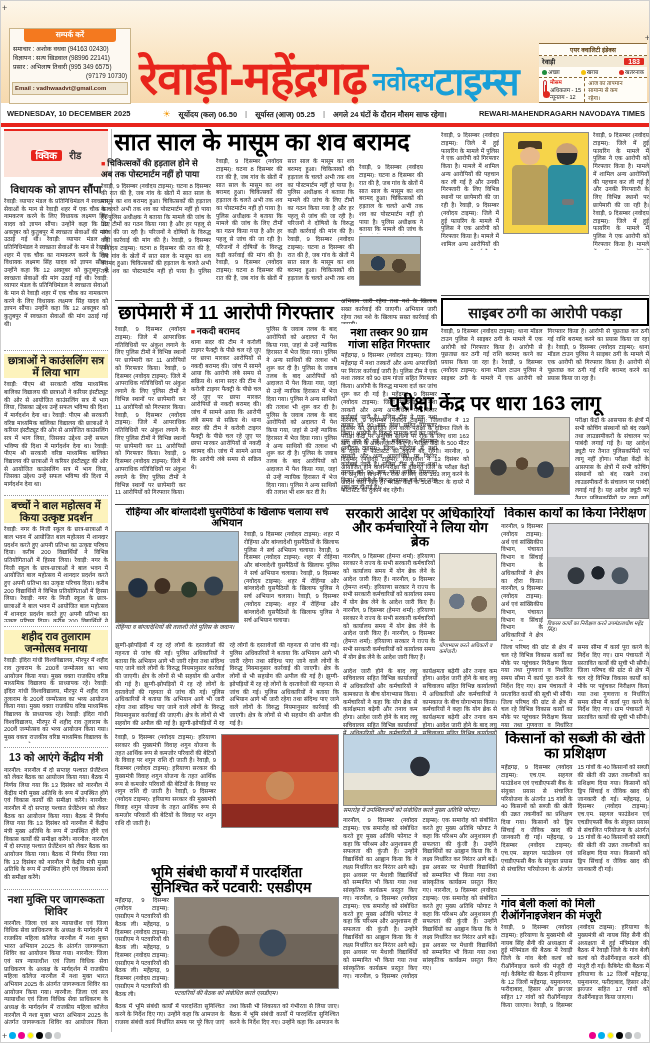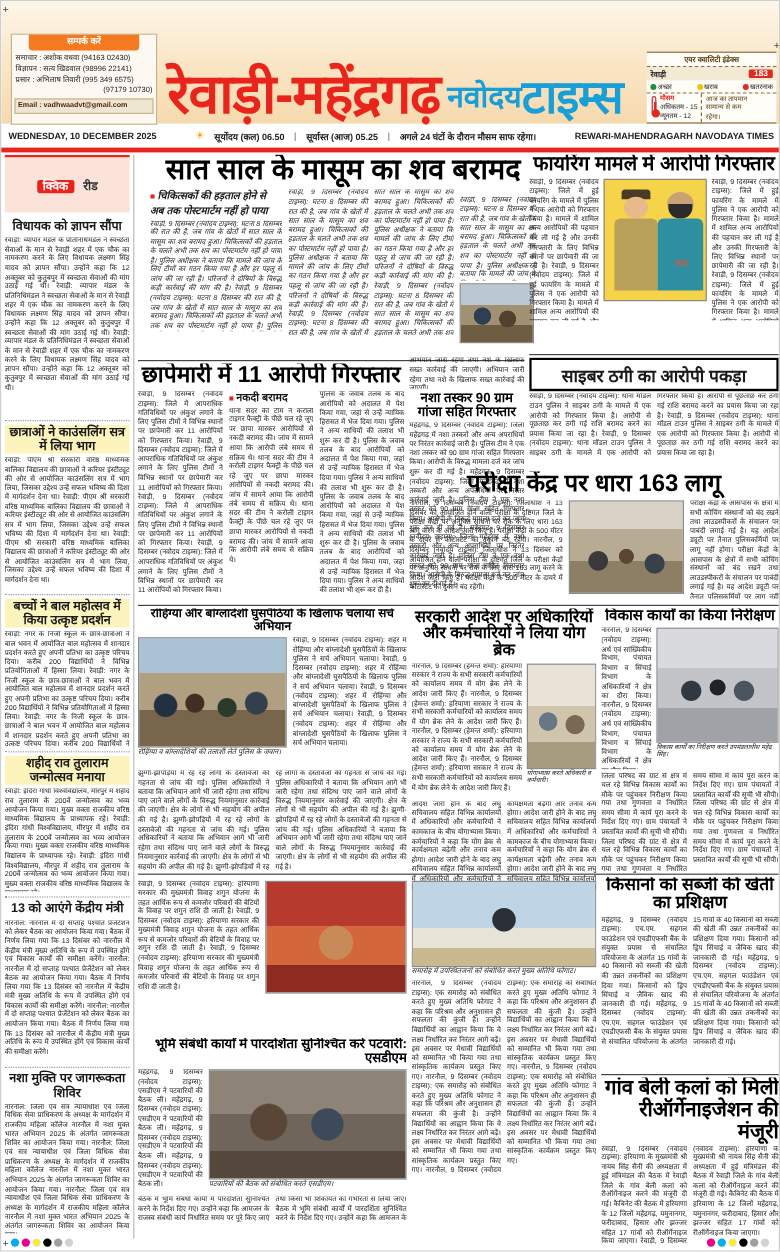--- a/index.html
+++ b/index.html
@@ -202,38 +202,37 @@
     <div class="sb-item">
       <div class="sb-h">13 को आएंगे केंद्रीय मंत्री</div>
       <div class="sb-b h120">नारनौल: नारनौल में दो सप्ताह पश्चात प्रेजेंटेशन को लेकर बैठक का आयोजन किया गया। बैठक में निर्णय लिया गया कि 13 दिसंबर को नारनौल में केंद्रीय मंत्री मुख्य अतिथि के रूप में उपस्थित होंगे एवं विकास कार्यों की समीक्षा करेंगे। नारनौल: नारनौल में दो सप्ताह पश्चात प्रेजेंटेशन को लेकर बैठक का आयोजन किया गया। बैठक में निर्णय लिया गया कि 13 दिसंबर को नारनौल में केंद्रीय मंत्री मुख्य अतिथि के रूप में उपस्थित होंगे एवं विकास कार्यों की समीक्षा करेंगे। नारनौल: नारनौल में दो सप्ताह पश्चात प्रेजेंटेशन को लेकर बैठक का आयोजन किया गया। बैठक में निर्णय लिया गया कि 13 दिसंबर को नारनौल में केंद्रीय मंत्री मुख्य अतिथि के रूप में उपस्थित होंगे एवं विकास कार्यों की समीक्षा करेंगे।</div>
     </div>
     <div class="sb-item" style="border-bottom:none;">
       <div class="sb-h">नशा मुक्ति पर जागरूकता शिविर</div>
       <div class="sb-b h110">नारनौल: जिला एवं सत्र न्यायाधीश एवं जिला विधिक सेवा प्राधिकरण के अध्यक्ष के मार्गदर्शन में राजकीय महिला कॉलेज नारनौल में नशा मुक्त भारत अभियान 2025 के अंतर्गत जागरूकता शिविर का आयोजन किया गया। नारनौल: जिला एवं सत्र न्यायाधीश एवं जिला विधिक सेवा प्राधिकरण के अध्यक्ष के मार्गदर्शन में राजकीय महिला कॉलेज नारनौल में नशा मुक्त भारत अभियान 2025 के अंतर्गत जागरूकता शिविर का आयोजन किया गया। नारनौल: जिला एवं सत्र न्यायाधीश एवं जिला विधिक सेवा प्राधिकरण के अध्यक्ष के मार्गदर्शन में राजकीय महिला कॉलेज नारनौल में नशा मुक्त भारत अभियान 2025 के अंतर्गत जागरूकता शिविर का आयोजन किया गया।</div>
     </div>
   </div>
 
-  <div class="art" style="left:124px;top:128px;width:322px;height:170px;">
+  <div class="art" style="left:100px;top:128px;width:322px;height:170px;">
     <div class="hl1" style="font-size:24px;text-align:center;">सात साल के मासूम का शव बरामद</div>
-    <div style="display:flex;gap:5px;margin-top:4px;height:128px;font-style:italic;">
+    <div style="display:flex;gap:5px;margin-top:4px;height:128px;">
       <div style="width:110px;flex:none;">
         <div class="subhead">चिकित्सकों की हड़ताल होने से अब तक पोस्टमार्टम नहीं हो पाया</div>
         <div class="body" style="height:92px;margin-top:3px;">रेवाड़ी, 9 दिसम्बर (नवोदय टाइम्स): घटना 8 दिसम्बर की रात की है, जब गांव के खेतों में सात साल के मासूम का शव बरामद हुआ। चिकित्सकों की हड़ताल के चलते अभी तक शव का पोस्टमार्टम नहीं हो पाया है। पुलिस अधीक्षक ने बताया कि मामले की जांच के लिए टीमों का गठन किया गया है और हर पहलू से जांच की जा रही है। परिजनों ने दोषियों के विरुद्ध कड़ी कार्रवाई की मांग की है। रेवाड़ी, 9 दिसम्बर (नवोदय टाइम्स): घटना 8 दिसम्बर की रात की है, जब गांव के खेतों में सात साल के मासूम का शव बरामद हुआ। चिकित्सकों की हड़ताल के चलते अभी तक शव का पोस्टमार्टम नहीं हो पाया है। पुलिस अधीक्षक ने बताया कि मामले की जांच के लिए टीमों का गठन किया गया है और हर पहलू से जांच की जा रही है। परिजनों ने दोषियों के विरुद्ध कड़ी कार्रवाई की मांग की है।</div>
       </div>
       <div class="body cols2" style="flex:1;height:128px;">रेवाड़ी, 9 दिसम्बर (नवोदय टाइम्स): घटना 8 दिसम्बर की रात की है, जब गांव के खेतों में सात साल के मासूम का शव बरामद हुआ। चिकित्सकों की हड़ताल के चलते अभी तक शव का पोस्टमार्टम नहीं हो पाया है। पुलिस अधीक्षक ने बताया कि मामले की जांच के लिए टीमों का गठन किया गया है और हर पहलू से जांच की जा रही है। परिजनों ने दोषियों के विरुद्ध कड़ी कार्रवाई की मांग की है। रेवाड़ी, 9 दिसम्बर (नवोदय टाइम्स): घटना 8 दिसम्बर की रात की है, जब गांव के खेतों में सात साल के मासूम का शव बरामद हुआ। चिकित्सकों की हड़ताल के चलते अभी तक शव का पोस्टमार्टम नहीं हो पाया है। पुलिस अधीक्षक ने बताया कि मामले की जांच के लिए टीमों का गठन किया गया है और हर पहलू से जांच की जा रही है। परिजनों ने दोषियों के विरुद्ध कड़ी कार्रवाई की मांग की है। रेवाड़ी, 9 दिसम्बर (नवोदय टाइम्स): घटना 8 दिसम्बर की रात की है, जब गांव के खेतों में सात साल के मासूम का शव बरामद हुआ। चिकित्सकों की हड़ताल के चलते अभी तक शव का पोस्टमार्टम नहीं हो पाया है। पुलिस अधीक्षक ने बताया कि मामले की जांच के लिए टीमों का गठन किया गया है और हर पहलू से जांच की जा रही है। परिजनों ने दोषियों के विरुद्ध कड़ी कार्रवाई की मांग की है।</div>
       <div style="width:64px;flex:none;display:flex;flex-direction:column;justify-content:flex-end;">
         <div class="body" style="height:70px;">रेवाड़ी, 9 दिसम्बर (नवोदय टाइम्स): घटना 8 दिसम्बर की रात की है, जब गांव के खेतों में सात साल के मासूम का शव बरामद हुआ। चिकित्सकों की हड़ताल के चलते अभी तक शव का पोस्टमार्टम नहीं हो पाया है। पुलिस अधीक्षक ने बताया कि मामले की जांच के लिए टीमों का गठन किया गया है और हर पहलू से जांच की जा रही है। परिजनों ने दोषियों के विरुद्ध कड़ी कार्रवाई की मांग की है।</div>
         <div class="ph ph-shav" style="width:62px;height:50px;margin-top:2px;"></div>
       </div>
     </div>
   </div>
   <div class="rule" style="left:114px;top:299px;width:322px;"></div>
 
   <div class="art" style="left:440px;top:128px;width:208px;height:164px;">
-    <div class="hl1" style="font-size:16.5px;text-align:center;">फायरिंग मामले में आरोपी गिरफ्तार</div>
     <div style="display:flex;gap:4px;margin-top:3px;height:118px;">
       <div class="body" style="width:58px;flex:none;height:118px;">रेवाड़ी, 9 दिसम्बर (नवोदय टाइम्स): जिले में हुई फायरिंग के मामले में पुलिस ने एक आरोपी को गिरफ्तार किया है। मामले में शामिल अन्य आरोपियों की पहचान कर ली गई है और उनकी गिरफ्तारी के लिए विभिन्न स्थानों पर छापेमारी की जा रही है। रेवाड़ी, 9 दिसम्बर (नवोदय टाइम्स): जिले में हुई फायरिंग के मामले में पुलिस ने एक आरोपी को गिरफ्तार किया है। मामले में शामिल अन्य आरोपियों की पहचान कर ली गई है और उनकी गिरफ्तारी के लिए विभिन्न स्थानों पर छापेमारी की जा रही है।</div>
       <div class="ph illus" style="width:86px;height:102px;flex:none;">
         <i class="fig cap1"></i>
         <i class="fig head1"></i>
         <i class="fig torso1"></i>
         <i class="fig head2"></i>
         <i class="fig beard2"></i>
         <i class="fig torso2"></i>
         <i class="fig cuff"></i>
@@ -326,33 +325,33 @@
     <div class="body cols2" style="height:176px;margin-top:3px;">नारनौल, 9 दिसम्बर (नवोदय टाइम्स): एक समारोह को संबोधित करते हुए मुख्य अतिथि फोगाट ने कहा कि परिश्रम और अनुशासन ही सफलता की कुंजी है। उन्होंने विद्यार्थियों का आह्वान किया कि वे लक्ष्य निर्धारित कर निरंतर आगे बढ़ें। इस अवसर पर मेधावी विद्यार्थियों को सम्मानित भी किया गया तथा सांस्कृतिक कार्यक्रम प्रस्तुत किए गए। नारनौल, 9 दिसम्बर (नवोदय टाइम्स): एक समारोह को संबोधित करते हुए मुख्य अतिथि फोगाट ने कहा कि परिश्रम और अनुशासन ही सफलता की कुंजी है। उन्होंने विद्यार्थियों का आह्वान किया कि वे लक्ष्य निर्धारित कर निरंतर आगे बढ़ें। इस अवसर पर मेधावी विद्यार्थियों को सम्मानित भी किया गया तथा सांस्कृतिक कार्यक्रम प्रस्तुत किए गए। नारनौल, 9 दिसम्बर (नवोदय टाइम्स): एक समारोह को संबोधित करते हुए मुख्य अतिथि फोगाट ने कहा कि परिश्रम और अनुशासन ही सफलता की कुंजी है। उन्होंने विद्यार्थियों का आह्वान किया कि वे लक्ष्य निर्धारित कर निरंतर आगे बढ़ें। इस अवसर पर मेधावी विद्यार्थियों को सम्मानित भी किया गया तथा सांस्कृतिक कार्यक्रम प्रस्तुत किए गए। नारनौल, 9 दिसम्बर (नवोदय टाइम्स): एक समारोह को संबोधित करते हुए मुख्य अतिथि फोगाट ने कहा कि परिश्रम और अनुशासन ही सफलता की कुंजी है। उन्होंने विद्यार्थियों का आह्वान किया कि वे लक्ष्य निर्धारित कर निरंतर आगे बढ़ें। इस अवसर पर मेधावी विद्यार्थियों को सम्मानित भी किया गया तथा सांस्कृतिक कार्यक्रम प्रस्तुत किए गए।</div>
   </div>
 
   <div class="art" style="left:500px;top:730px;width:148px;height:162px;">
     <div class="hl1" style="font-size:14.5px;text-align:center;">किसानों को सब्जी की खेती का प्रशिक्षण</div>
     <div class="body cols2" style="height:122px;margin-top:3px;">महेंद्रगढ़, 9 दिसम्बर (नवोदय टाइम्स): एच.एम. सहगल फाउंडेशन एवं एचडीएफसी बैंक के संयुक्त प्रयास से संचालित परियोजना के अंतर्गत 15 गांवों के 40 किसानों को सब्जी की खेती की उन्नत तकनीकों का प्रशिक्षण दिया गया। किसानों को ड्रिप सिंचाई व जैविक खाद की जानकारी दी गई। महेंद्रगढ़, 9 दिसम्बर (नवोदय टाइम्स): एच.एम. सहगल फाउंडेशन एवं एचडीएफसी बैंक के संयुक्त प्रयास से संचालित परियोजना के अंतर्गत 15 गांवों के 40 किसानों को सब्जी की खेती की उन्नत तकनीकों का प्रशिक्षण दिया गया। किसानों को ड्रिप सिंचाई व जैविक खाद की जानकारी दी गई। महेंद्रगढ़, 9 दिसम्बर (नवोदय टाइम्स): एच.एम. सहगल फाउंडेशन एवं एचडीएफसी बैंक के संयुक्त प्रयास से संचालित परियोजना के अंतर्गत 15 गांवों के 40 किसानों को सब्जी की खेती की उन्नत तकनीकों का प्रशिक्षण दिया गया। किसानों को ड्रिप सिंचाई व जैविक खाद की जानकारी दी गई।</div>
   </div>
   <div class="rule" style="left:500px;top:894px;width:148px;"></div>
 
   <div class="art" style="left:114px;top:864px;width:224px;height:172px;">
-    <div class="hl1" style="font-size:11px;text-align:right;">भूमि संबंधी कार्यों में पारदर्शिता सुनिश्चित करें पटवारी: एसडीएम</div>
+    <div class="hl1" style="font-size:14px;text-align:left;margin-left:36px;">भूमि संबंधी कार्यों में पारदर्शिता सुनिश्चित करें पटवारी: एसडीएम</div>
     <div style="display:flex;gap:5px;margin-top:3px;">
       <div class="body" style="width:54px;flex:none;height:104px;">महेंद्रगढ़, 9 दिसम्बर (नवोदय टाइम्स): एसडीएम ने पटवारियों की बैठक ली। महेंद्रगढ़, 9 दिसम्बर (नवोदय टाइम्स): एसडीएम ने पटवारियों की बैठक ली। महेंद्रगढ़, 9 दिसम्बर (नवोदय टाइम्स): एसडीएम ने पटवारियों की बैठक ली। महेंद्रगढ़, 9 दिसम्बर (नवोदय टाइम्स): एसडीएम ने पटवारियों की बैठक ली।</div>
       <div style="flex:1;">
         <div class="ph ph-meeting" style="width:100%;height:92px;"></div>
         <div class="caption">पटवारियों की बैठक को संबोधित करते एसडीएम।</div>
       </div>
     </div>
     <div class="body cols2" style="height:30px;margin-top:2px;">बैठक में भूमि संबंधी कार्यों में पारदर्शिता सुनिश्चित करने के निर्देश दिए गए। उन्होंने कहा कि आमजन के राजस्व संबंधी कार्य निर्धारित समय पर पूरे किए जाएं तथा किसी भी शिकायत को गंभीरता से लिया जाए। बैठक में भूमि संबंधी कार्यों में पारदर्शिता सुनिश्चित करने के निर्देश दिए गए। उन्होंने कहा कि आमजन के राजस्व संबंधी कार्य निर्धारित समय पर पूरे किए जाएं तथा किसी भी शिकायत को गंभीरता से लिया जाए।</div>
   </div>
 
   <div class="art" style="left:500px;top:897px;width:148px;height:139px;">
-    <div class="hl1" style="font-size:17px;text-align:right;">गांव बेली कलां को मिली रीऑर्गेनाइजेशन की मंजूरी</div>
+    <div class="hl1" style="font-size:11px;text-align:left;">गांव बेली कलां को मिली रीऑर्गेनाइजेशन की मंजूरी</div>
     <div class="body cols2" style="height:102px;margin-top:3px;">रेवाड़ी, 9 दिसम्बर (नवोदय टाइम्स): हरियाणा के मुख्यमंत्री श्री नायब सिंह सैनी की अध्यक्षता में हुई मंत्रिमंडल की बैठक में रेवाड़ी जिले के गांव बेली कलां को रीऑर्गेनाइज करने की मंजूरी दी गई। कैबिनेट की बैठक में हरियाणा के 12 जिलों महेंद्रगढ़, यमुनानगर, फरीदाबाद, हिसार और झज्जर सहित 17 गांवों को रीऑर्गेनाइज किया जाएगा। रेवाड़ी, 9 दिसम्बर (नवोदय टाइम्स): हरियाणा के मुख्यमंत्री श्री नायब सिंह सैनी की अध्यक्षता में हुई मंत्रिमंडल की बैठक में रेवाड़ी जिले के गांव बेली कलां को रीऑर्गेनाइज करने की मंजूरी दी गई। कैबिनेट की बैठक में हरियाणा के 12 जिलों महेंद्रगढ़, यमुनानगर, फरीदाबाद, हिसार और झज्जर सहित 17 गांवों को रीऑर्गेनाइज किया जाएगा।</div>
   </div>
 
   <div class="marks" style="left:8px;">
     <i style="background:#00aeef;"></i>
     <i style="background:#ec008c;"></i>
     <i style="background:#fff200;border:1px solid #ddd;"></i>
     <i style="background:#000;"></i>
     <i style="background:#9ca0a3;"></i>
     <i style="background:#d0d2d3;"></i>

